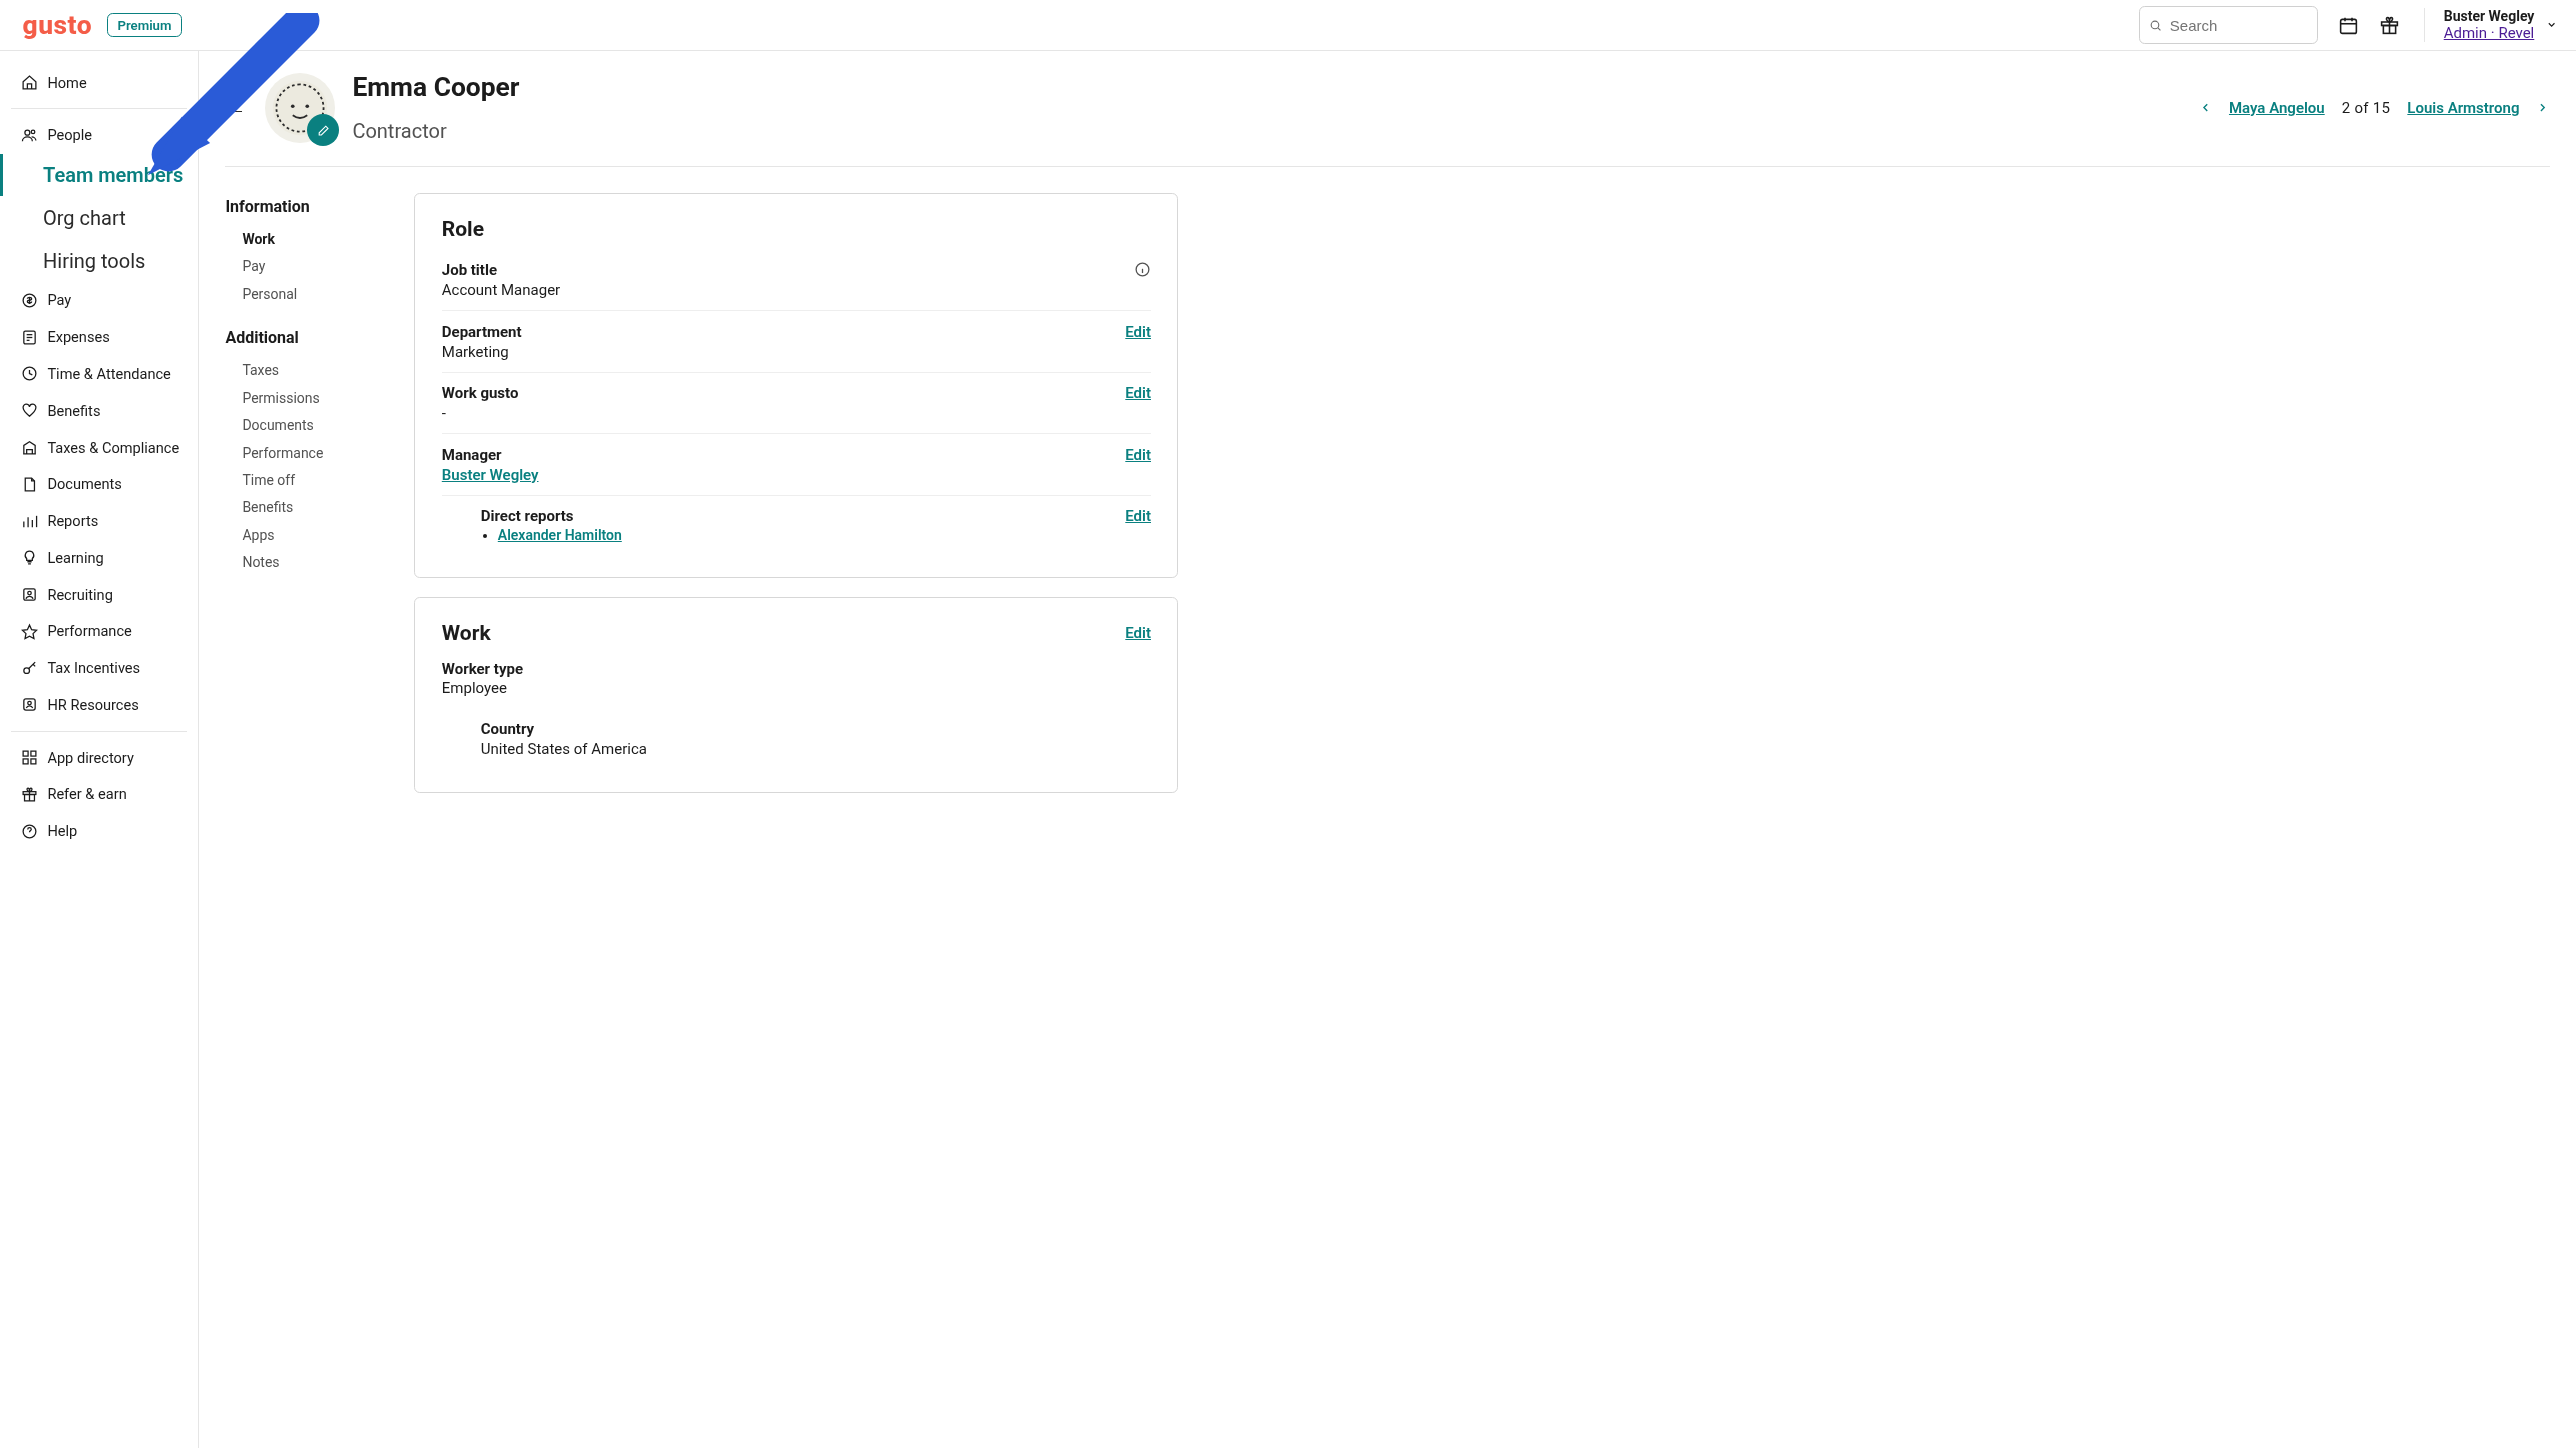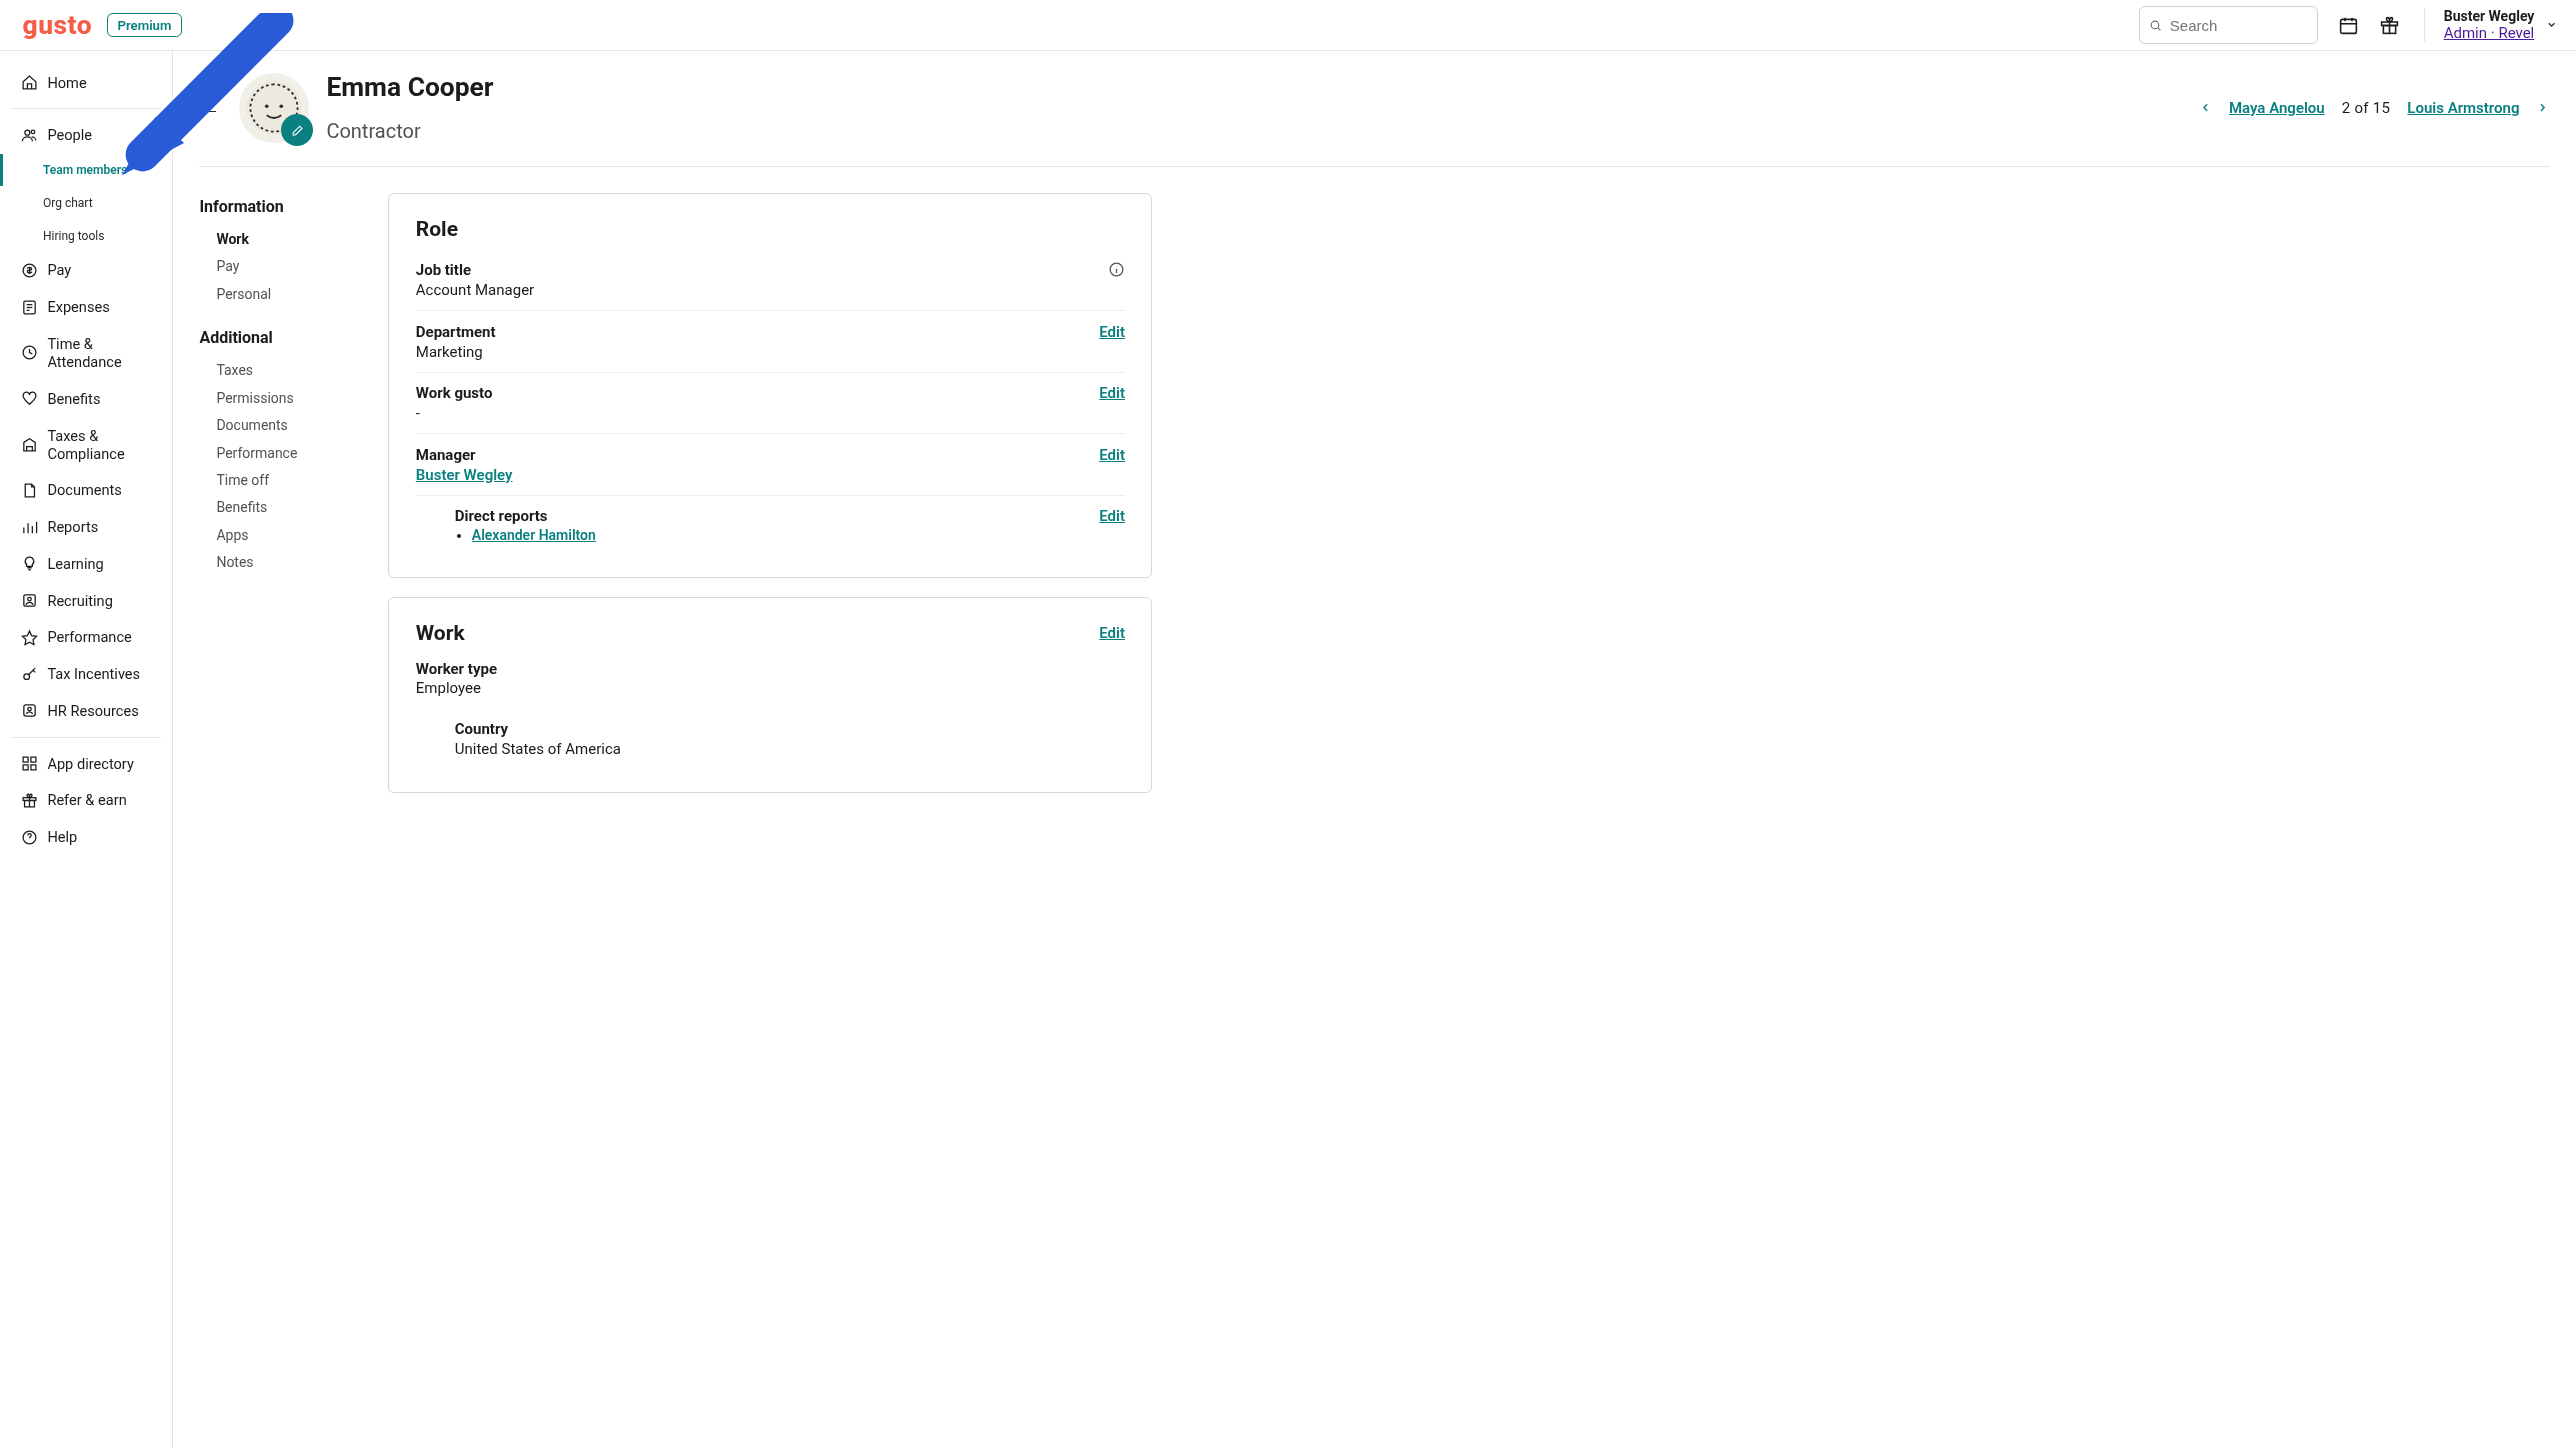--- a/index.html
+++ b/index.html
@@ -17,23 +17,23 @@
 .header-icon-btn { width: 22.6px; height: 22.6px; margin-left: 19px; display: flex; align-items: center; justify-content: center; cursor: pointer; stroke: #1c1c1c; fill: none; stroke-width: 1.8; }
 .user-block { margin-left: 22.6px; border-left: 0.9px solid #e5e5e5; padding-left: 19px; display: flex; align-items: center; cursor: pointer; }
 .user-block .uname { font-weight: 700; font-size: 14px; }
 .user-block .urole { font-size: 15px; color: #4c1d95; text-decoration: underline; }
 .chevron { margin-left: 11.3px; }
 
 
 .layout { display: flex; min-height: calc(100vh - 51px); }
 
 
-.sidebar { width: 173px; border-right: 0.9px solid #e5e5e5; padding-top: 13.2px; }
+.sidebar { width: 199px; border-right: 0.9px solid #e5e5e5; padding-top: 13.2px; }
 .side-item { display: flex; align-items: center; padding: 9.4px 11.3px 9.4px 21px; font-size: 14.6px; color: #1c1c1c; cursor: pointer; }
-.side-item.sub { padding-left: 43px; font-size: 12px; color: #2b2b2b; }
+.side-item.sub { padding-left: 43px; font-size: 20px; color: #2b2b2b; }
 .side-item.active { color: #0a8080; font-weight: 600; position: relative; }
 .side-item.active::before { content:""; position:absolute; left:0; top:0; bottom:0; width:2.8px; background:#0a8080; }
 .side-icon { width: 17px; height: 17px; margin-right: 9.4px; stroke: #1c1c1c; fill: none; stroke-width: 1.8; flex-shrink:0; }
 .side-divider { height:0.9px; background:#e5e5e5; margin: 7.5px 11.3px; }
 
 
 .content { flex: 1; padding: 21px 26.4px 38px 26.4px; position: relative; }
 
 
 .overlay-arrow { position: absolute; left: -57px; top: -38px; z-index: 10; pointer-events:none; }

